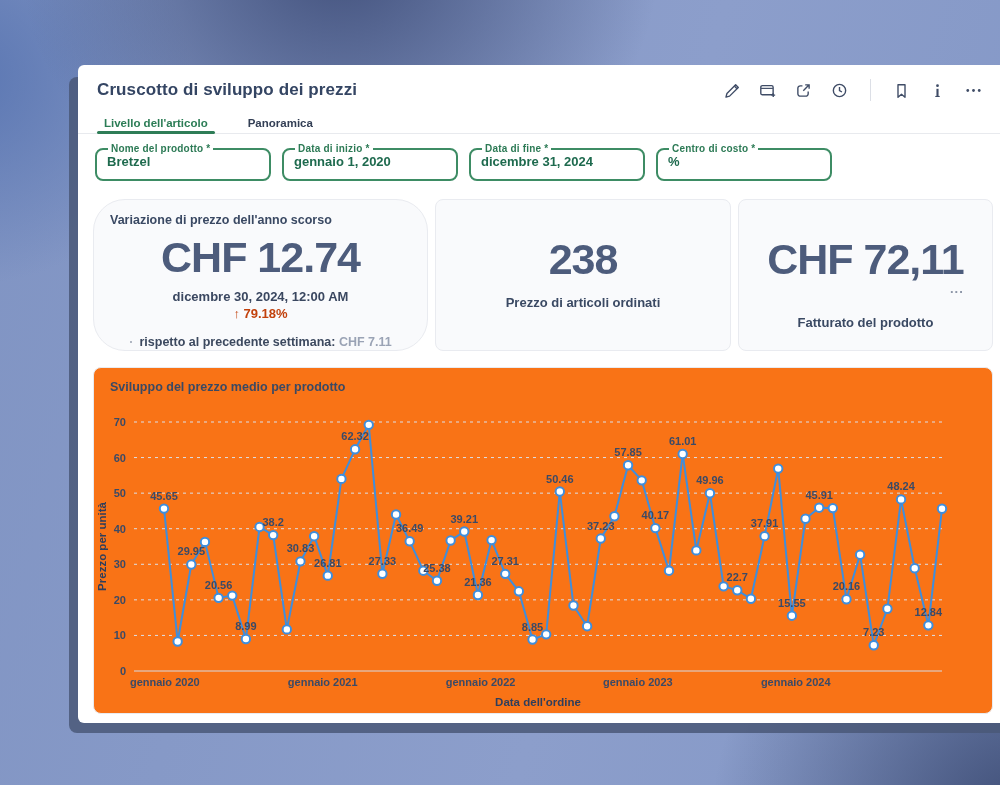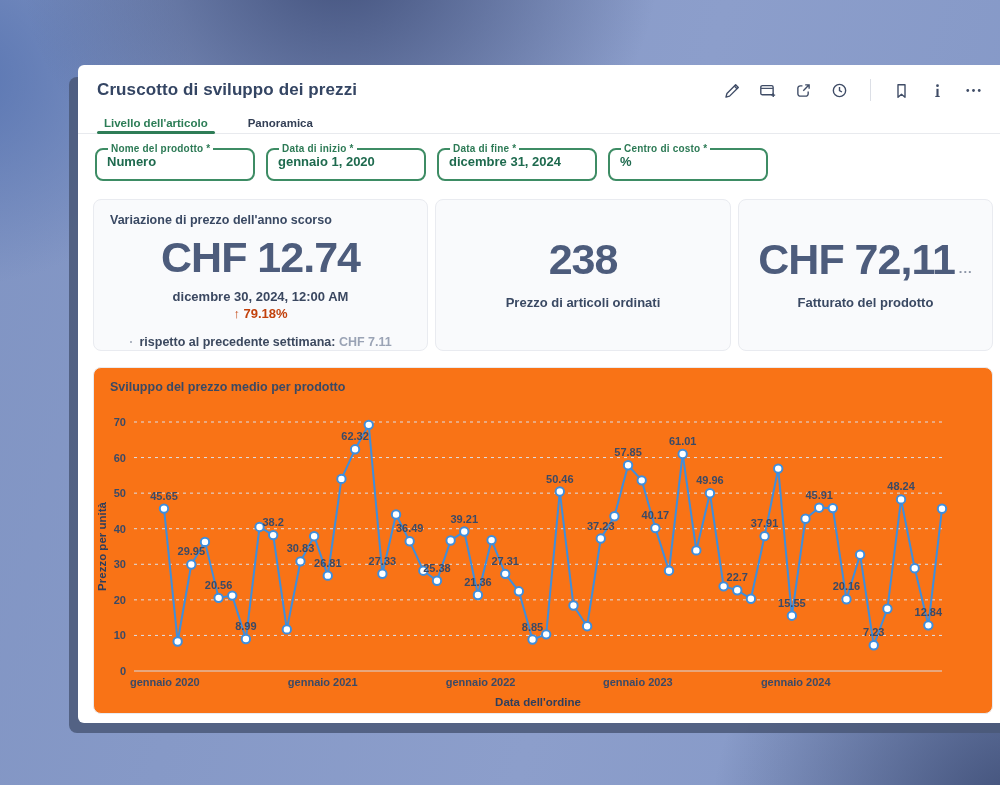--- a/index.html
+++ b/index.html
@@ -29,40 +29,40 @@
   .toolbar .tbtn{width:17px;height:17px;cursor:pointer;}
   .toolbar svg{display:block;width:17px;height:17px;}
   .tb-divider{width:1px;height:22px;background:#dcdfe6;margin:0 3px;}
 
   .tab-bar{display:flex;gap:26px;padding:6px 0 0 19px;border-bottom:1px solid #e8eaee;}
   .tab{font-size:11.5px;font-weight:bold;padding:4px 7px 4px;color:#333f55;position:relative;cursor:pointer;}
   .tab.active{color:#2c7d56;}
   .tab.active::after{content:"";position:absolute;left:0;right:0;bottom:-1px;height:3px;background:#2e7d57;border-radius:2px;}
 
   .filters{display:flex;gap:11px;padding:9px 0 0 17px;}
-  fieldset.filter{border:2px solid #3d8c64;border-radius:8px;width:160px;height:38px;box-sizing:border-box;padding:0 10px 4px;margin:0;}
+  fieldset.filter{border:2px solid #3d8c64;border-radius:8px;width:176px;height:38px;box-sizing:border-box;padding:0 10px 4px;margin:0;}
   fieldset.filter legend{font-size:10px;font-weight:bold;color:#2c7a55;padding:0 3px;margin-left:1px;letter-spacing:.2px;}
   .filter-value{font-size:13px;font-weight:bold;color:#1e6a4e;margin-top:0;}
 
   .kpi-row{display:flex;gap:7px;padding:18px 15px 0;}
   .kpi{background:#f9fafc;border:1px solid #e9ebf0;border-radius:8px;height:152px;box-sizing:border-box;position:relative;overflow:hidden;}
-  .kpi1{width:335px;}
+  .kpi1{width:335px;border-radius:32px;}
   .kpi2{width:296px;}
   .kpi3{flex:1;}
   .kpi-title{font-size:12.5px;font-weight:bold;color:#3a4963;padding:13px 16px 0;}
   .kpi-big{font-size:43px;font-weight:bold;color:#4d5c7c;text-align:center;letter-spacing:-1px;line-height:1;}
   .kpi1 .kpi-big{margin-top:9px;}
   .kpi-date{text-align:center;font-size:13px;font-weight:bold;color:#3a4760;margin-top:10px;}
   .kpi-delta{text-align:center;font-size:13px;font-weight:bold;color:#c2410c;margin-top:2px;}
   .kpi-compare{position:absolute;left:0;right:0;bottom:1px;text-align:center;font-size:12.5px;font-weight:bold;color:#3c495f;white-space:nowrap;}
   .kpi-compare .bullet{color:#a7aebc;margin-right:6px;}
   .kpi-compare .cmp-val{color:#9aa3b5;}
   .kpi-center{display:flex;flex-direction:column;align-items:center;padding-top:38px;}
   .kpi-label{font-size:13px;font-weight:bold;color:#3a4963;margin-top:14px;}
-  .big-row{display:flex;align-items:flex-end;}
+  .big-row{display:flex;align-items:flex-end;flex-direction:column;}
   .big-ellipsis{font-size:13px;font-weight:bold;color:#8b94a6;padding:0 0 5px 4px;letter-spacing:1px;}
 
   .chart-card{margin:16px 15px 0;background:#f97316;border:1px solid #e9ebf0;border-radius:8px;height:347px;box-sizing:border-box;overflow:hidden;}
   .chart-title{font-size:12.5px;font-weight:bold;color:#3a4963;padding:12px 16px 0;}
   #chart-svg{display:block;margin-top:2px;}
   #chart-svg text{font-family:"Liberation Sans",sans-serif;font-weight:bold;}
 </style>
 </head>
 <body>
 
@@ -123,21 +123,21 @@
   </div>
 
   <div class="tab-bar">
     <div class="tab active">Livello dell'articolo</div>
     <div class="tab">Panoramica</div>
   </div>
 
   <div class="filters">
     <fieldset class="filter">
       <legend>Nome del prodotto *</legend>
-      <div class="filter-value">Numero</div>
+      <div class="filter-value">Bretzel</div>
     </fieldset>
     <fieldset class="filter">
       <legend>Data di inizio *</legend>
       <div class="filter-value">gennaio 1, 2020</div>
     </fieldset>
     <fieldset class="filter">
       <legend>Data di fine *</legend>
       <div class="filter-value">dicembre 31, 2024</div>
     </fieldset>
     <fieldset class="filter">

